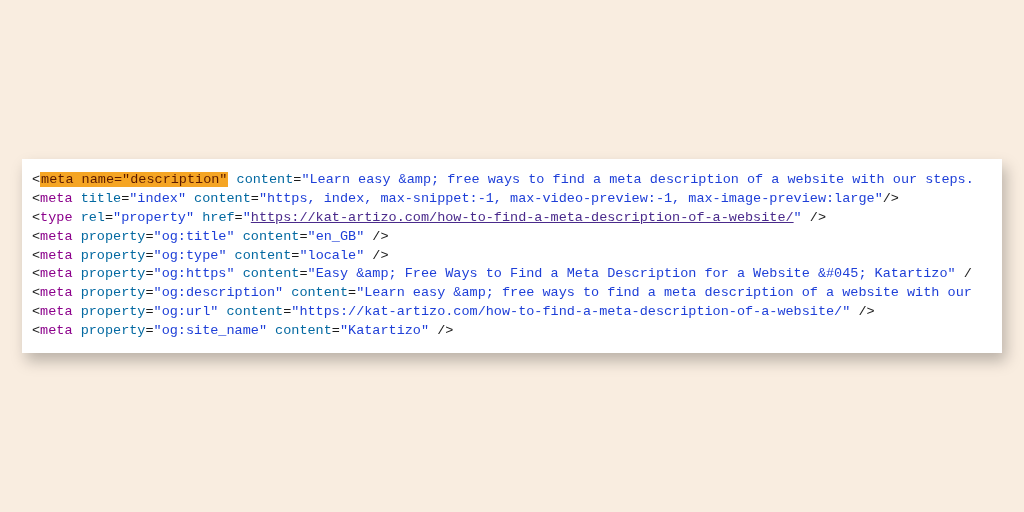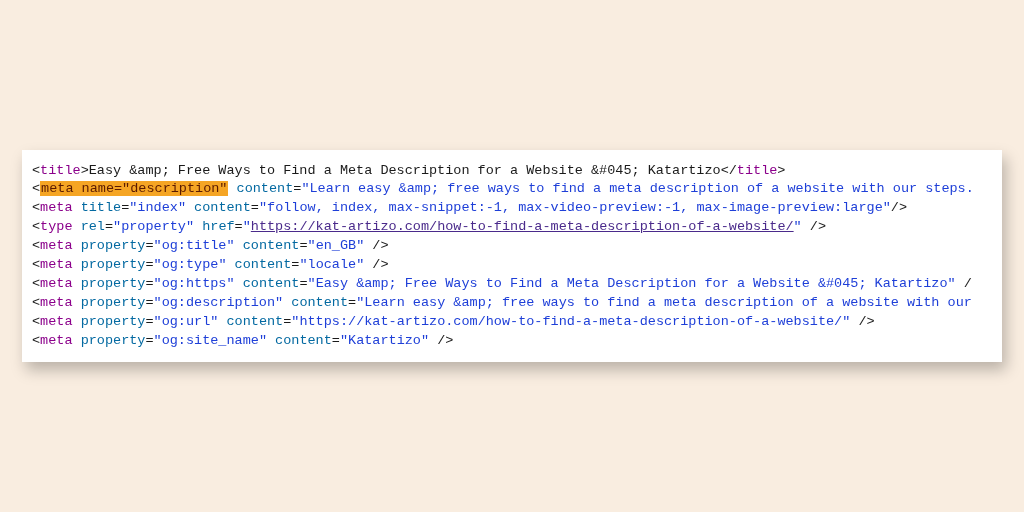--- a/index.html
+++ b/index.html
@@ -33,33 +33,30 @@
     .highlight {
       background: #f5a524;
       color: #5a1a00;
       padding: 0 1px;
     }
   </style>
 </head>
 <body>
 
 <div class="code-card">
-  <span class="line">
-    <span class="bracket">&lt;</span><span class="tag">title</span><span class="bracket">&gt;</span><span class="text">Easy &amp;amp; Free Ways to Find a Meta Description for a Website &amp;#045; Katartizo</span><span class="bracket">&lt;/</span><span class="tag">title</span><span class="bracket">&gt;</span>
-  </span>
 
   <span class="line">
     <span class="bracket">&lt;</span><span class="highlight">meta name="description"</span>
     <span class="attr-name">content</span><span class="eq">=</span><span class="val">"<span>Learn easy &amp;amp; free ways to find a meta description of a website with our steps.</span></span>
   </span>
 
   <span class="line">
     <span class="bracket">&lt;</span><span class="tag">meta</span>
     <span class="attr-name">title</span><span class="eq">=</span><span class="val">"<span>index</span>"</span>
-    <span class="attr-name">content</span><span class="eq">=</span><span class="val">"<span>follow, index, max-snippet:-1, max-video-preview:-1, max-image-preview:large</span>"</span><span class="bracket">/&gt;</span>
+    <span class="attr-name">content</span><span class="eq">=</span><span class="val">"<span>https, index, max-snippet:-1, max-video-preview:-1, max-image-preview:large</span>"</span><span class="bracket">/&gt;</span>
   </span>
 
   <span class="line">
     <span class="bracket">&lt;</span><span class="tag">type</span>
     <span class="attr-name">rel</span><span class="eq">=</span><span class="val">"<span>property</span>"</span>
     <span class="attr-name">href</span><span class="eq">=</span><span class="val">"<span class="link">https://kat-artizo.com/how-to-find-a-meta-description-of-a-website/</span>"</span> <span class="bracket">/&gt;</span>
   </span>
 
   <span class="line">
     <span class="bracket">&lt;</span><span class="tag">meta</span>

